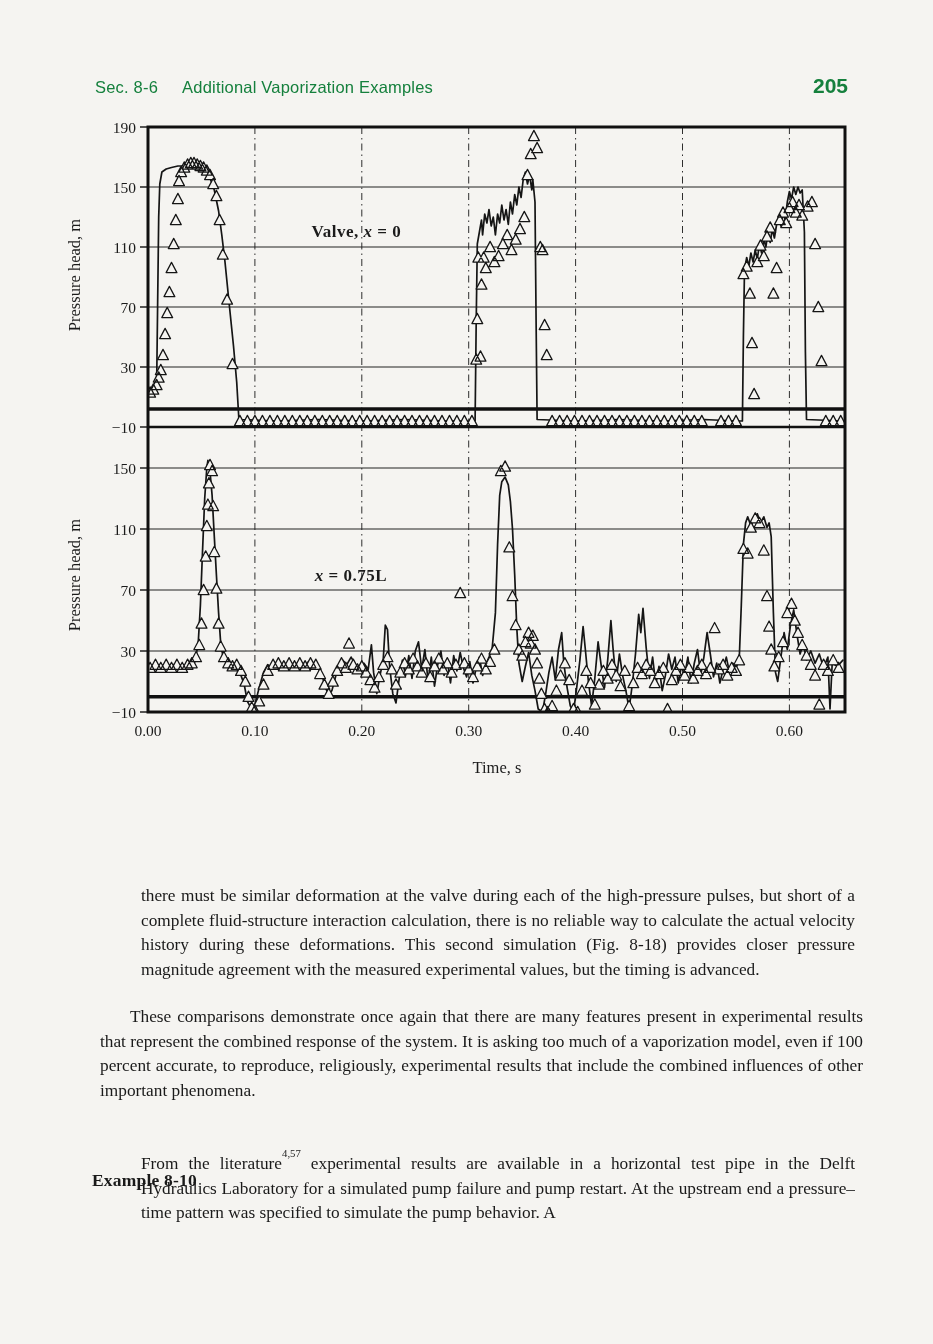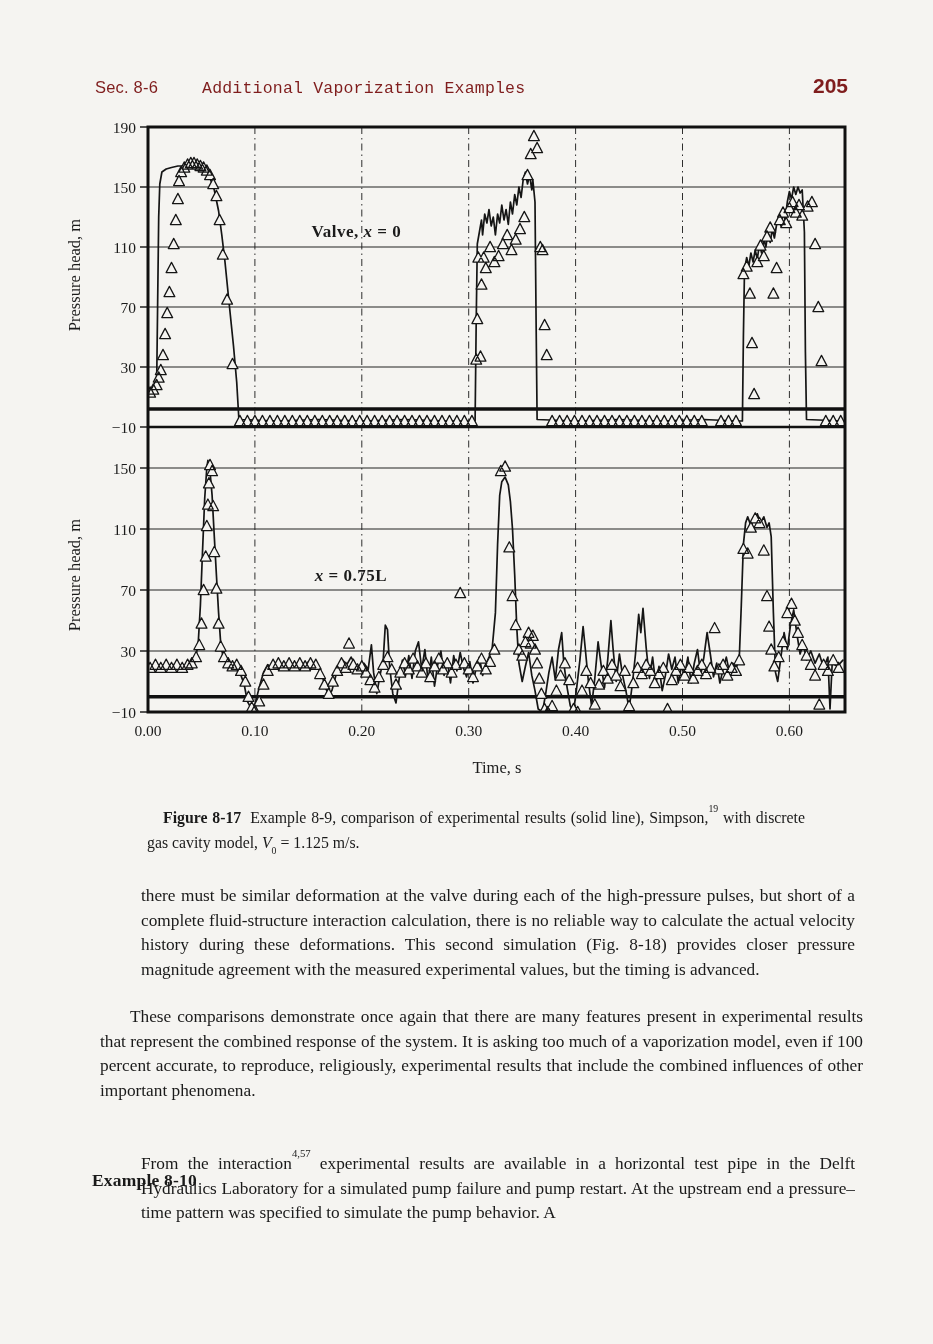--- a/index.html
+++ b/index.html
@@ -5,24 +5,24 @@
   html,body{margin:0;padding:0;background:#d8d6d2;}
   .page{
     position:relative;width:933px;height:1344px;margin:0 auto;
     background:#f5f4f1;color:#1a1a1a;overflow:hidden;
     font-family:"Liberation Serif","DejaVu Serif",serif;
   }
   .header{
     position:absolute;top:74px;left:95px;right:85px;
     display:flex;align-items:baseline;
     font-family:"Liberation Sans","DejaVu Sans",sans-serif;
-    font-size:16.5px;color:#7f1d1d;
+    font-size:16.5px;color:#15803d;
   }
   .header .sec{letter-spacing:.2px;}
-  .header .htitle{margin-left:44px;letter-spacing:.2px;font-family:Liberation Mono, monospace;}
+  .header .htitle{margin-left:24px;letter-spacing:.2px;}
   .header .pageno{margin-left:auto;font-weight:bold;font-size:21px;}
   #figure-svg{position:absolute;top:58px;left:0;}
   #figure-svg text{font-family:"Liberation Serif","DejaVu Serif",serif;fill:#1b1b1b;}
   .ticklabel{font-size:15.5px;}
   .axis-title{font-size:16.5px;}
   .xaxis-label{font-size:16.5px;}
   .annotation{font-size:17px;font-weight:bold;letter-spacing:.5px;}
   .ann-var{font-style:italic;}
   .vgrid{stroke:#2e2e2e;stroke-width:1;stroke-dasharray:7 4 1.5 4;}
   .hgrid{stroke:#232323;stroke-width:1.1;}
@@ -125,23 +125,22 @@
       <text x="148.0" y="678" text-anchor="middle" class="ticklabel">0.00</text>
       <text x="254.9" y="678" text-anchor="middle" class="ticklabel">0.10</text>
       <text x="361.8" y="678" text-anchor="middle" class="ticklabel">0.20</text>
       <text x="468.7" y="678" text-anchor="middle" class="ticklabel">0.30</text>
       <text x="575.6" y="678" text-anchor="middle" class="ticklabel">0.40</text>
       <text x="682.5" y="678" text-anchor="middle" class="ticklabel">0.50</text>
       <text x="789.4" y="678" text-anchor="middle" class="ticklabel">0.60</text>
       <text x="497" y="715" text-anchor="middle" class="xaxis-label">Time, s</text>
     </svg>
 
-  <div class="caption"><span class="cap-label">Figure 8-17</span><span>Example 8-9, comparison of experimental results (solid line), Simpson,</span><sup>19</sup><span> with discrete gas cavity model, </span><span class="ital">V</span><sub>0</sub><span> = 1.125 m/s.</span></div>
 
   <div class="body-par" id="para1">there must be similar deformation at the valve during each of the high-pressure pulses, but short of a complete fluid-structure interaction calculation, there is no reliable way to calculate the actual velocity history during these deformations. This second simulation (Fig. 8-18) provides closer pressure magnitude agreement with the measured experimental values, but the timing is advanced.</div>
 
   <div class="body-par" id="para2">These comparisons demonstrate once again that there are many features present in experimental results that represent the combined response of the system. It is asking too much of a vaporization model, even if 100 percent accurate, to reproduce, religiously, experimental results that include the combined influences of other important phenomena.</div>
 
   <div class="example-heading">Example 8-10</div>
 
-  <div class="body-par" id="para3"><span>From the interaction</span><sup>4,57</sup><span> experimental results are available in a horizontal test pipe in the Delft Hydraulics Laboratory for a simulated pump failure and pump restart. At the upstream end a pressure–time pattern was specified to simulate the pump behavior. A</span></div>
+  <div class="body-par" id="para3"><span>From the literature</span><sup>4,57</sup><span> experimental results are available in a horizontal test pipe in the Delft Hydraulics Laboratory for a simulated pump failure and pump restart. At the upstream end a pressure–time pattern was specified to simulate the pump behavior. A</span></div>
 
 </div>
 
 </body></html>

